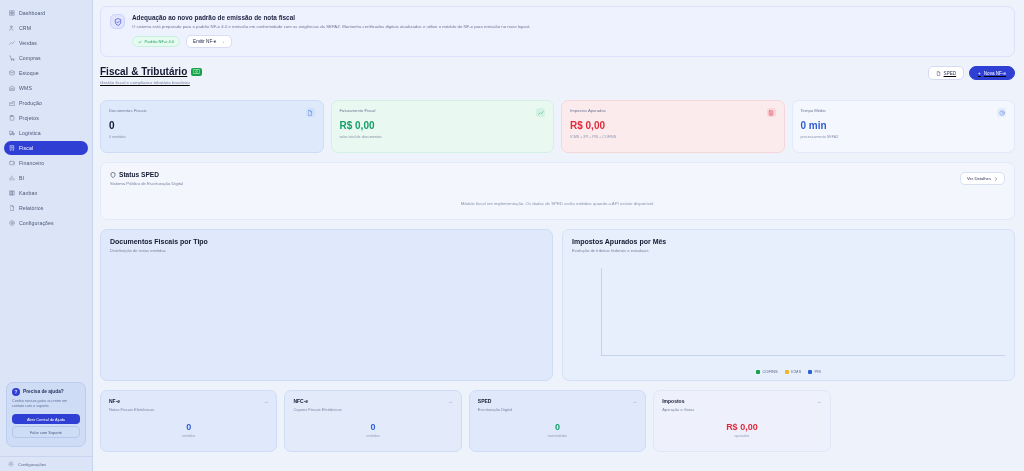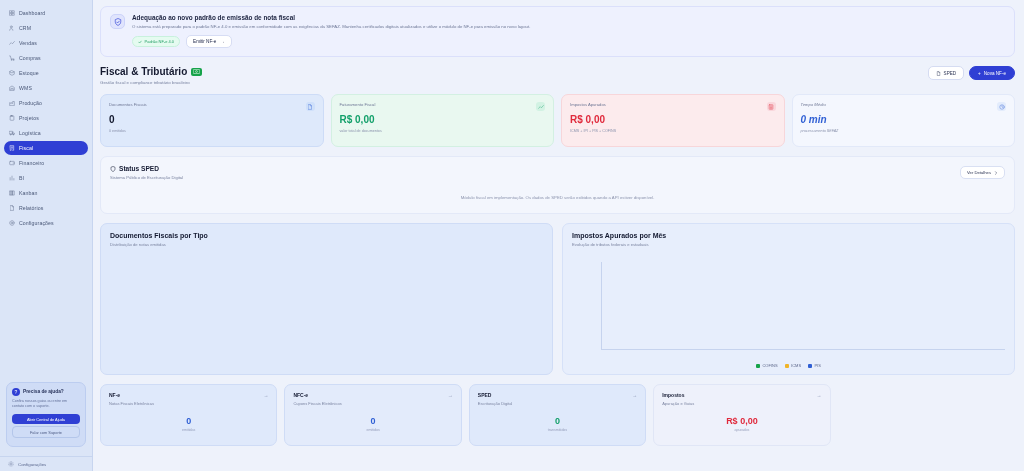--- a/index.html
+++ b/index.html
@@ -79,21 +79,21 @@
     display: inline-flex; align-items: center; gap: 2.5px;
     background: #e5fbf0; color: #1f9d63; border: 1px solid #c8f1dd;
     border-radius: 9px; font-size: 4px; padding: 2px 5px;
   }
   .banner-btn {
     display: inline-flex; align-items: center; gap: 4px;
     background: #fff; border: 1px solid #d7ddf4; border-radius: 5px;
     font-size: 4.6px; color: #222b4d; padding: 3px 6px; cursor: pointer;
   }
 
-  .page-head { display: flex; align-items: flex-start; justify-content: space-between; margin-bottom: 9px; }
+  .page-head { display: flex; align-items: flex-start; justify-content: space-between; margin-bottom: 15px; text-decoration: underline; }
   .page-title { font-size: 10px; font-weight: bold; color: #14192f; display: flex; align-items: center; gap: 4px; }
   .title-badge {
     width: 11px; height: 8px; border-radius: 2px; background: #16a34a;
     display: inline-flex; align-items: center; justify-content: center;
   }
   .page-sub { font-size: 4.4px; color: #76809f; margin-top: 3px; }
   .head-actions { display: flex; gap: 5px; align-items: center; }
   .btn-outline {
     display: inline-flex; align-items: center; gap: 3px;
     background: #fff; border: 1px solid #d5dcf2; border-radius: 5px;
@@ -104,21 +104,21 @@
     background: #2f3fd4; border: 1px solid #2f3fd4; border-radius: 9px;
     font-size: 4.6px; color: #fff; padding: 3.5px 8px; cursor: pointer;
   }
 
   
   .kpis { display: grid; grid-template-columns: repeat(4,1fr); gap: 7px; margin-bottom: 9px; }
   .kpi { border-radius: 7px; padding: 7px 8px 8px; position: relative; min-height: 53px; }
   .kpi.blue  { background: #dee9fb; border: 1px solid #cddcf7; }
   .kpi.green { background: #e9f8f0; border: 1px solid #d3f0e2; }
   .kpi.red   { background: #fcebed; border: 1px solid #f7d6da; }
-  .kpi.sky   { background: #f4f7fe; border: 1px solid #e2e9f9; font-style: italic; }
+  .kpi.sky   { background: #f4f7fe; border: 1px solid #e2e9f9; }
   .kpi-label { font-size: 4.2px; color: #6e7795; margin-bottom: 7px; }
   .kpi-value { font-size: 10px; font-weight: bold; margin-bottom: 4px; }
   .kpi-value.dark { color: #12182d; }
   .kpi-value.green { color: #13a06a; }
   .kpi-value.red { color: #e02a3c; }
   .kpi-value.blue { color: #2f5fd4; }
   .kpi-sub { font-size: 3.7px; color: #8b93ad; }
   .kpi-ic {
     position: absolute; top: 7px; right: 8px;
     width: 9px; height: 9px; border-radius: 3px;

